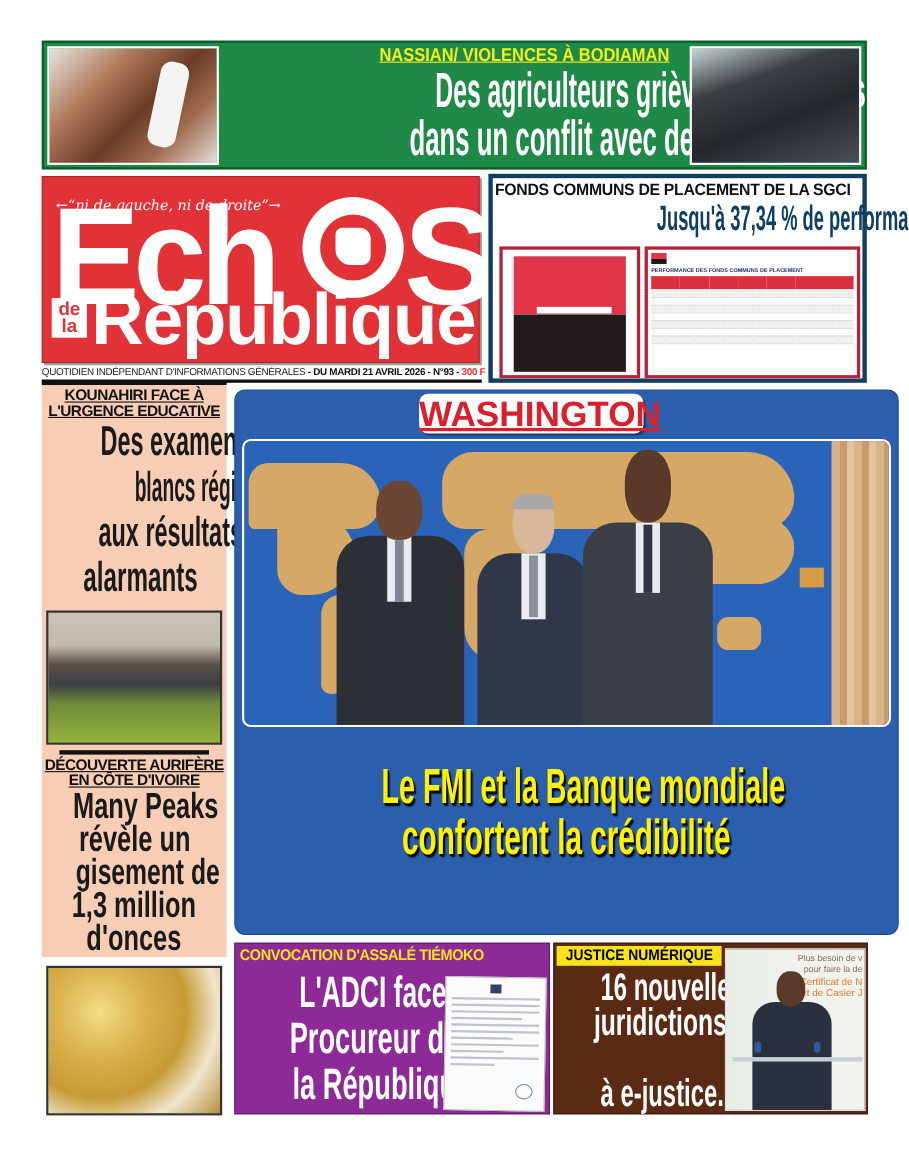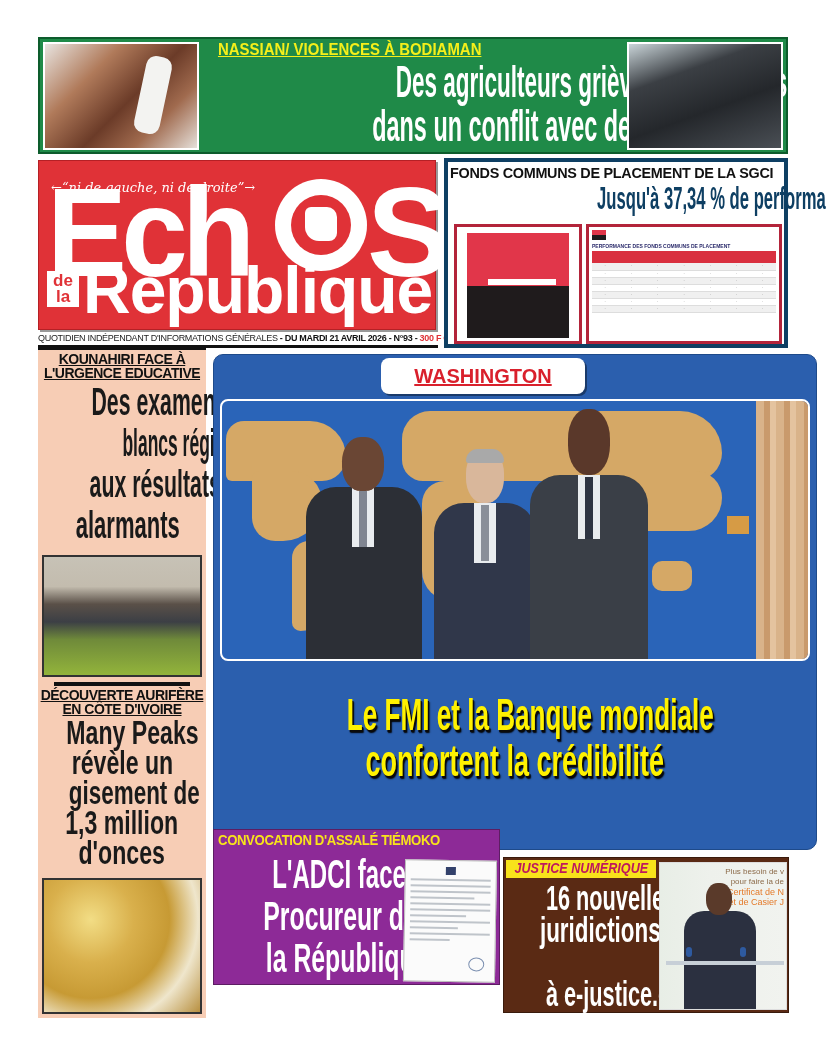--- a/index.html
+++ b/index.html
@@ -6,21 +6,21 @@
   html, body { width: 826px; height: 1053px; background: #ffffff; overflow: hidden; }
   body { position: relative; font-family: "Liberation Sans", sans-serif; }
   .abs { position: absolute; }
   .squeeze { display: inline-block; transform: scaleX(0.62); transform-origin: center; white-space: nowrap; }
 
   
   #top-banner { left: 38px; top: 37px; width: 750px; height: 117px; background: #1f8a48; border: 2px solid #0d5c2c; }
   #top-img-left { left: 3px; top: 3px; width: 156px; height: 108px; background: linear-gradient(135deg,#e8e4e0 0%, #b07a5a 30%, #6b3b28 55%, #a06a4e 75%, #e6e0da 100%); border: 2px solid #fff; }
   #top-img-left .bandage { position:absolute; left:95px; top:12px; width:26px; height:78px; background:#f3f3f1; border-radius:10px; transform: rotate(12deg);}
   #top-img-right { right: 3px; top: 3px; width: 156px; height: 108px; background: linear-gradient(160deg,#c9d4d8 0%, #3b3f44 30%, #24272b 60%, #4a4f55 100%); border: 2px solid #fff; }
-  #top-kicker { left: 160px; top: 1px; width: 426px; text-align: left; color: #f5ef1a; font-size: 17px; font-weight: 700; }
+  #top-kicker { left: 160px; top: 1px; width: 426px; text-align: right; color: #f5ef1a; font-size: 17px; font-weight: 700; }
   #top-kicker span { text-decoration: underline; display:inline-block; transform: scaleX(0.88); }
   .top-headline { left: 160px; width: 426px; text-align: center; color: #fff; font-size: 45px; font-weight: 700; line-height: 42px; }
 
   
   #masthead { left: 38px; top: 160px; width: 398px; height: 170px; background: #e03237; border: 1px solid #b52025; box-shadow: 2px 2px 0 #999; }
   #motto { left: 12px; top: 4px; color: #fff; font-family: "DejaVu Serif", serif; font-size: 13px; font-style: italic; margin-top: 15px; }
   #echos-word { left: 8px; top: 2px; color: #fff; font-size: 126px; font-weight: 900; letter-spacing: -6px; line-height: 140px; }
   #o-circle { left: 236px; top: 18px; width: 92px; height: 92px; border-radius: 50%; background: #fff; }
   #o-circle .inner { position:absolute; left:16px; top:16px; width:60px; height:60px; border-radius:50%; background:#e03237; }
   #o-circle .map { position:absolute; left:30px; top:28px; width:32px; height:34px; background:#fff; border-radius: 6px 10px 8px 14px; }
@@ -41,54 +41,54 @@
   #sgci-logo-box .bar { position:absolute; left:31px; top:52px; width:68px; height:6px; background:#fff; }
   #sgci-table-box { left: 138px; top: 62px; width: 196px; height: 120px; border: 3px solid #b3243a; background: #fff; padding: 3px; }
   #sgci-table-box .logo-mini { width: 14px; height: 10px; background: linear-gradient(#e1364a 50%, #1f1b1c 50%); margin-bottom: 3px;}
   #sgci-table-title { font-size: 5px; font-weight: 700; color: #2b2b6b; margin-bottom: 2px; white-space: nowrap; }
   .mini-table { width: 100%; border-collapse: collapse; font-size: 3.5px; color: #555; }
   .mini-table th { background: #d9303f; color: #fff; height: 12px; font-weight: 700; }
   .mini-table td { height: 7px; text-align: center; border-bottom: 1px solid #ddd; }
   .mini-table tr:nth-child(even) td { background: #f0f0f0; }
 
   
-  #left-col { left: 38px; top: 350px; width: 168px; height: 668px; background: #f7cdb5; }
+  #left-col { left: 38px; top: 350px; width: 168px; height: 520px; background: #f7cdb5; }
   .kicker-dark { color: #111; font-weight: 700; text-decoration: underline; text-align: center; font-size: 14px; line-height: 14px; letter-spacing: -0.5px; }
   .left-head { color: #1a1a1a; font-weight: 700; text-align: center; }
   .rule { height: 4px; background: #111; }
   #left-photo1 { left: 4px; top: 205px; width: 160px; height: 122px; border: 2px solid #333; background: linear-gradient(180deg, #c7c2b6 0%, #c3bcae 25%, #5a5048 40%, #3c3f45 55%, #6f8a3a 70%, #93b43b 100%); }
   #left-photo2 { left: 4px; top: 528px; width: 160px; height: 136px; border: 2px solid #333; background: radial-gradient(circle at 30% 30%, #f2dd85 0%, #d9b04c 30%, #c79a34 55%, #efe6cc 75%, #b89040 100%); }
 
   
   #main-story { left: 213px; top: 354px; width: 604px; height: 496px; background: #2b5fae; border-radius: 10px; border: 1px solid #1e4a8a; }
   #washington-label { left: 167px; top: 3px; width: 204px; height: 36px; background: #fff; border-radius: 8px; text-align: center; box-shadow: 2px 2px 0 #1a3a6a; }
-  #washington-label span { color: #d9202c; font-size: 20px; font-weight: 900; text-decoration: underline; line-height: 36px; letter-spacing: 0px; }
+  #washington-label span { color: #d9202c; font-size: 32px; font-weight: 900; text-decoration: underline; line-height: 36px; letter-spacing: 0px; }
   #main-photo { left: 6px; top: 44px; width: 590px; height: 262px; border-radius: 8px; border: 2px solid #fff; overflow: hidden; background: #2a64b8; }
   .continent { position:absolute; background:#d5a866; }
   .person { position:absolute; }
   .person .head { position:absolute; border-radius: 45%; }
   .person .suit { position:absolute; border-radius: 30px 30px 0 0; }
   .person .shirt { position:absolute; background:#e9ecef; }
   .person .tie { position:absolute; background:#4a5060; }
   #curtain { position:absolute; right: 0; top: 0; width: 52px; height: 262px; background: repeating-linear-gradient(90deg,#d9b38a 0 8px,#c99a6c 8px 14px, #e4c39f 14px 20px); }
   #plaque { position:absolute; left: 505px; top: 115px; width: 22px; height: 18px; background: #d69b45; }
   .main-headline { left: 0; width: 602px; text-align: center; color: #fff200; font-size: 45px; font-weight: 700; line-height: 44px; text-shadow: 2px 2px 0 #0a0a0a, 3px 3px 2px #000; white-space: nowrap; }
 
   
-  #adci-box { left: 213px; top: 829px; width: 287px; height: 156px; background: #8d2a97; border: 1px solid #5d1d63; }
+  #adci-box { left: 213px; top: 857px; width: 287px; height: 156px; background: #8d2a97; border: 1px solid #5d1d63; }
   #adci-kicker { left: 4px; top: 2px; width: 280px; color: #f8e31b; font-size: 14px; font-weight: 900; text-decoration: underline; white-space: nowrap; letter-spacing: -0.4px; }
   .adci-head { left: 2px; width: 180px; color: #fff; font-size: 40px; font-weight: 700; text-align: center; line-height: 40px; }
   #adci-doc { left: 190px; top: 30px; width: 92px; height: 122px; background: #fbfbfb; border: 1px solid #bbb; transform: rotate(1deg); padding: 6px 5px; }
   #adci-doc .line { height: 2px; background: #bfc4ca; margin-bottom: 4px; }
   #adci-doc .logo { width: 10px; height: 8px; background:#33416b; margin: 0 auto 4px; }
   #adci-doc .stamp { position:absolute; right: 10px; bottom: 10px; width: 16px; height: 14px; border-radius: 50%; border: 1px solid #7b8fb0; }
 
   
   #justice-box { left: 503px; top: 857px; width: 286px; height: 156px; background: #5a2a14; border: 1px solid #3a1b0c; }
-  #justice-kicker { left: 2px; top: 2px; width: 150px; height: 18px; background: #f8e31b; color: #be185d; font-size: 14px; font-weight: 900; text-decoration: underline; white-space: nowrap; text-align: center; font-style: italic; }
+  #justice-kicker { left: 2px; top: 2px; width: 150px; height: 18px; background: #f8e31b; color: #000000; font-size: 14px; font-weight: 900; text-decoration: underline; white-space: nowrap; text-align: center; }
   .justice-head { left: 2px; width: 150px; color: #fff; font-size: 35px; font-weight: 700; text-align: center; line-height: 32px; }
   #justice-photo { left: 155px; top: 4px; width: 128px; height: 148px; border: 1px solid #ddd; background: linear-gradient(90deg, #e8eee6 0%, #eef1ec 40%, #f1f3ef 100%); overflow: hidden; }
   #justice-photo .caption-text { position:absolute; right: 2px; top: 4px; font-size: 8px; color: #8c6b4a; text-align: right; line-height: 10px; }
   #justice-photo .caption-text .orange { color: #e47a2a; font-size: 9px; }
   #justice-photo .speaker-head { position:absolute; left: 46px; top: 20px; width: 26px; height: 32px; background: #5a3a2a; border-radius: 45%; }
   #justice-photo .speaker-body { position:absolute; left: 24px; top: 48px; width: 72px; height: 100px; background: #2b3040; border-radius: 20px 20px 0 0; }
   #justice-photo .lectern { position:absolute; left: 6px; top: 98px; width: 118px; height: 4px; background: #c7cfd7; }
   #justice-photo .mic { position:absolute; width: 6px; height: 10px; background: #2e5aa0; border-radius: 3px; }
 </style>
 </head>

